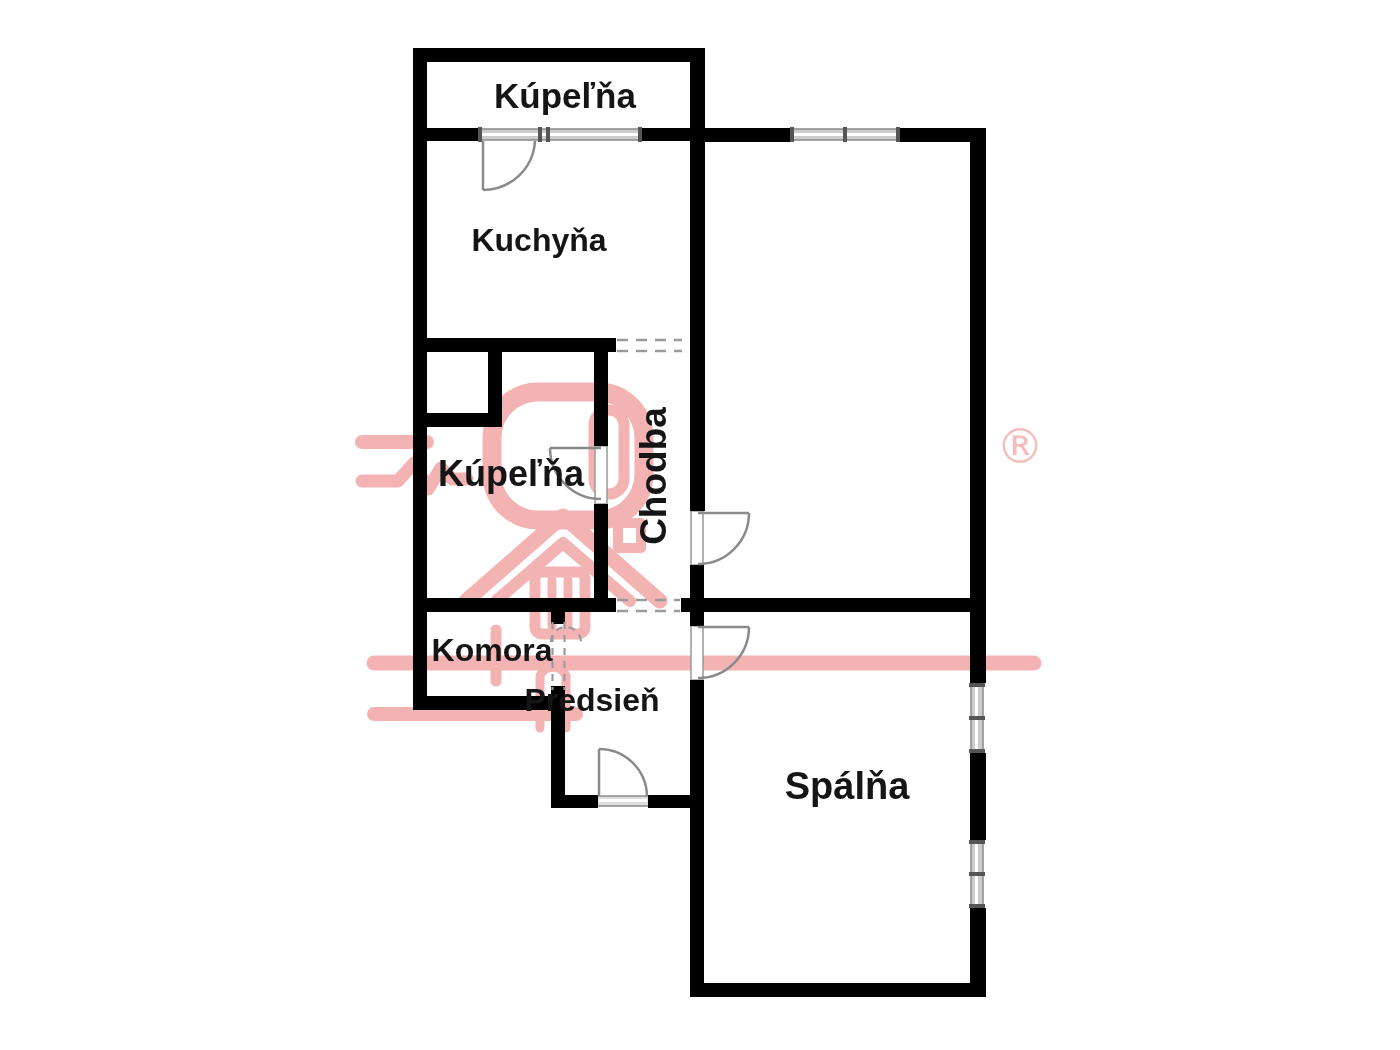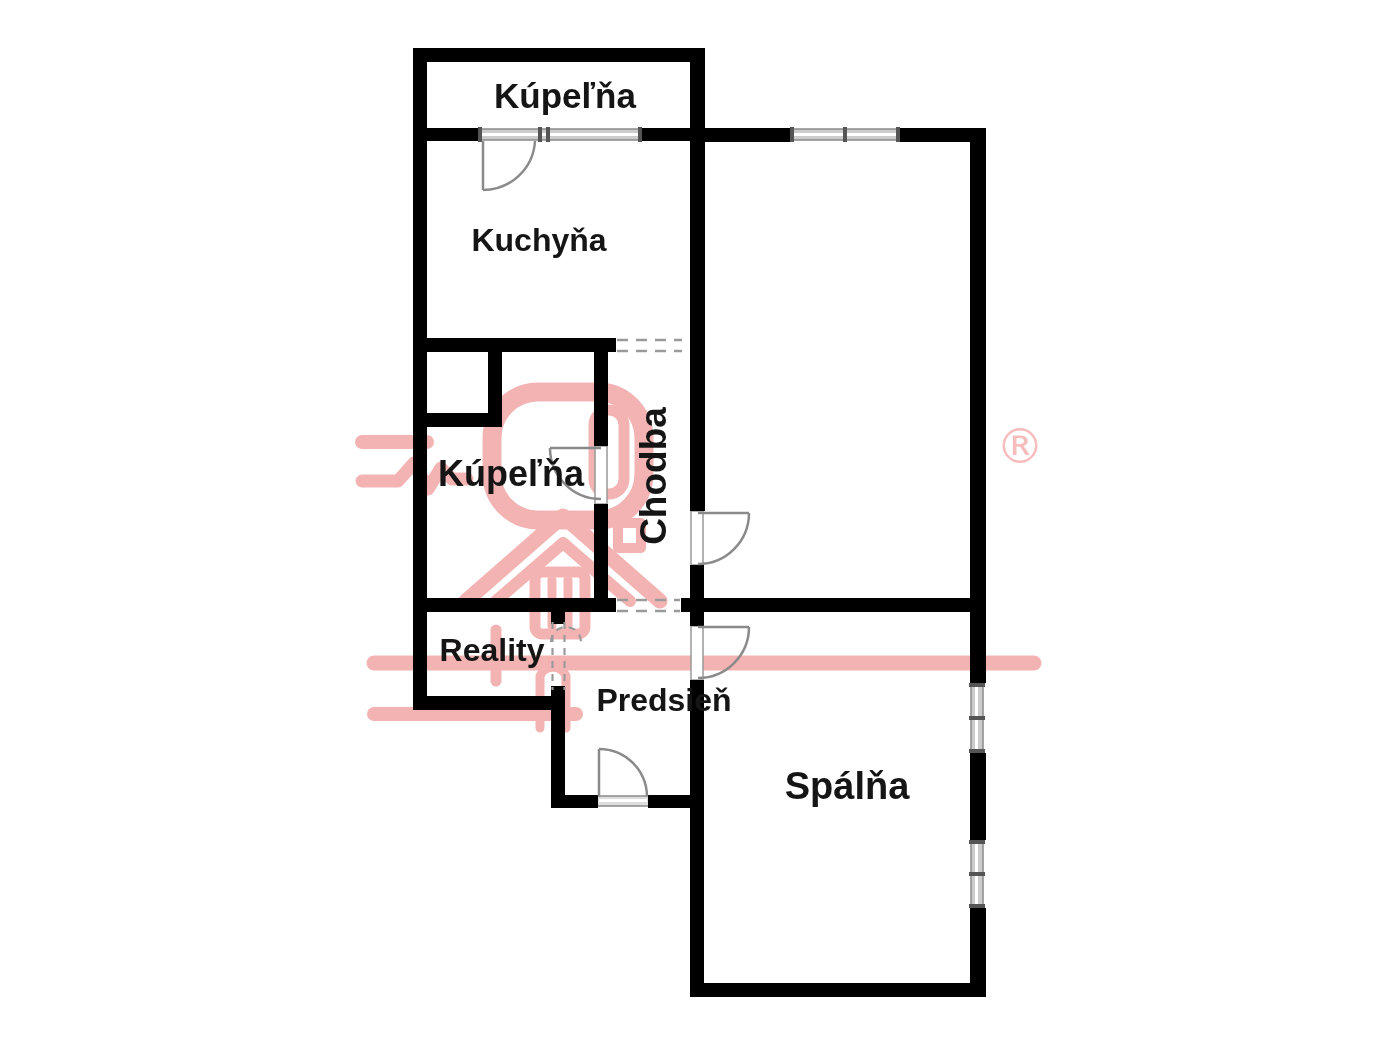--- a/index.html
+++ b/index.html
@@ -18,21 +18,21 @@
     position:absolute;color:#f7bdbd;font-family:"DejaVu Sans",sans-serif;
     font-weight:normal;white-space:nowrap;letter-spacing:1px;
   }
   .lbl-balcony{left:565px;top:96px;font-size:35px;}
   .lbl-kitchen{left:539px;top:240px;font-size:32px;}
   .lbl-living{left:846px;top:348px;font-size:37px;text-align:center;line-height:38px;}
   .lbl-living{transform:translate(-50%,-50%);position:absolute;}
   .lbl-bathroom{left:511px;top:474px;font-size:36px;}
   .lbl-hallway{left:654px;top:476px;font-size:37px;}
   .lbl-pantry{left:492px;top:650px;font-size:32px;}
-  .lbl-vestibule{left:664px;top:700px;font-size:32px;}
+  .lbl-vestibule{left:592px;top:700px;font-size:32px;}
   .lbl-bedroom{left:847px;top:786px;font-size:38px;}
   .wm-brand{left:704px;top:430px;font-size:76px;}
   .wm-reg{left:996px;top:418px;font-size:48px;}
   .wm-tagline{left:700px;top:546px;font-size:76px;}
 </style>
 </head>
 <body>
 
 <div class="canvas">
 
@@ -181,16 +181,16 @@
   </svg>
 
   <div class="wm-text wm-reg">®</div>
 
   <div class="room-label lbl-balcony">Kúpeľňa</div>
   <div class="room-label lbl-kitchen">Kuchyňa</div>
   <div class="room-label lbl-living">
   </div>
   <div class="room-label lbl-bathroom">Kúpeľňa</div>
   <div class="room-label vertical lbl-hallway">Chodba</div>
-  <div class="room-label lbl-pantry">Reality</div>
+  <div class="room-label lbl-pantry">Komora</div>
   <div class="room-label lbl-vestibule">Predsieň</div>
   <div class="room-label lbl-bedroom">Spálňa</div>
 </div>
 
 </body></html>

